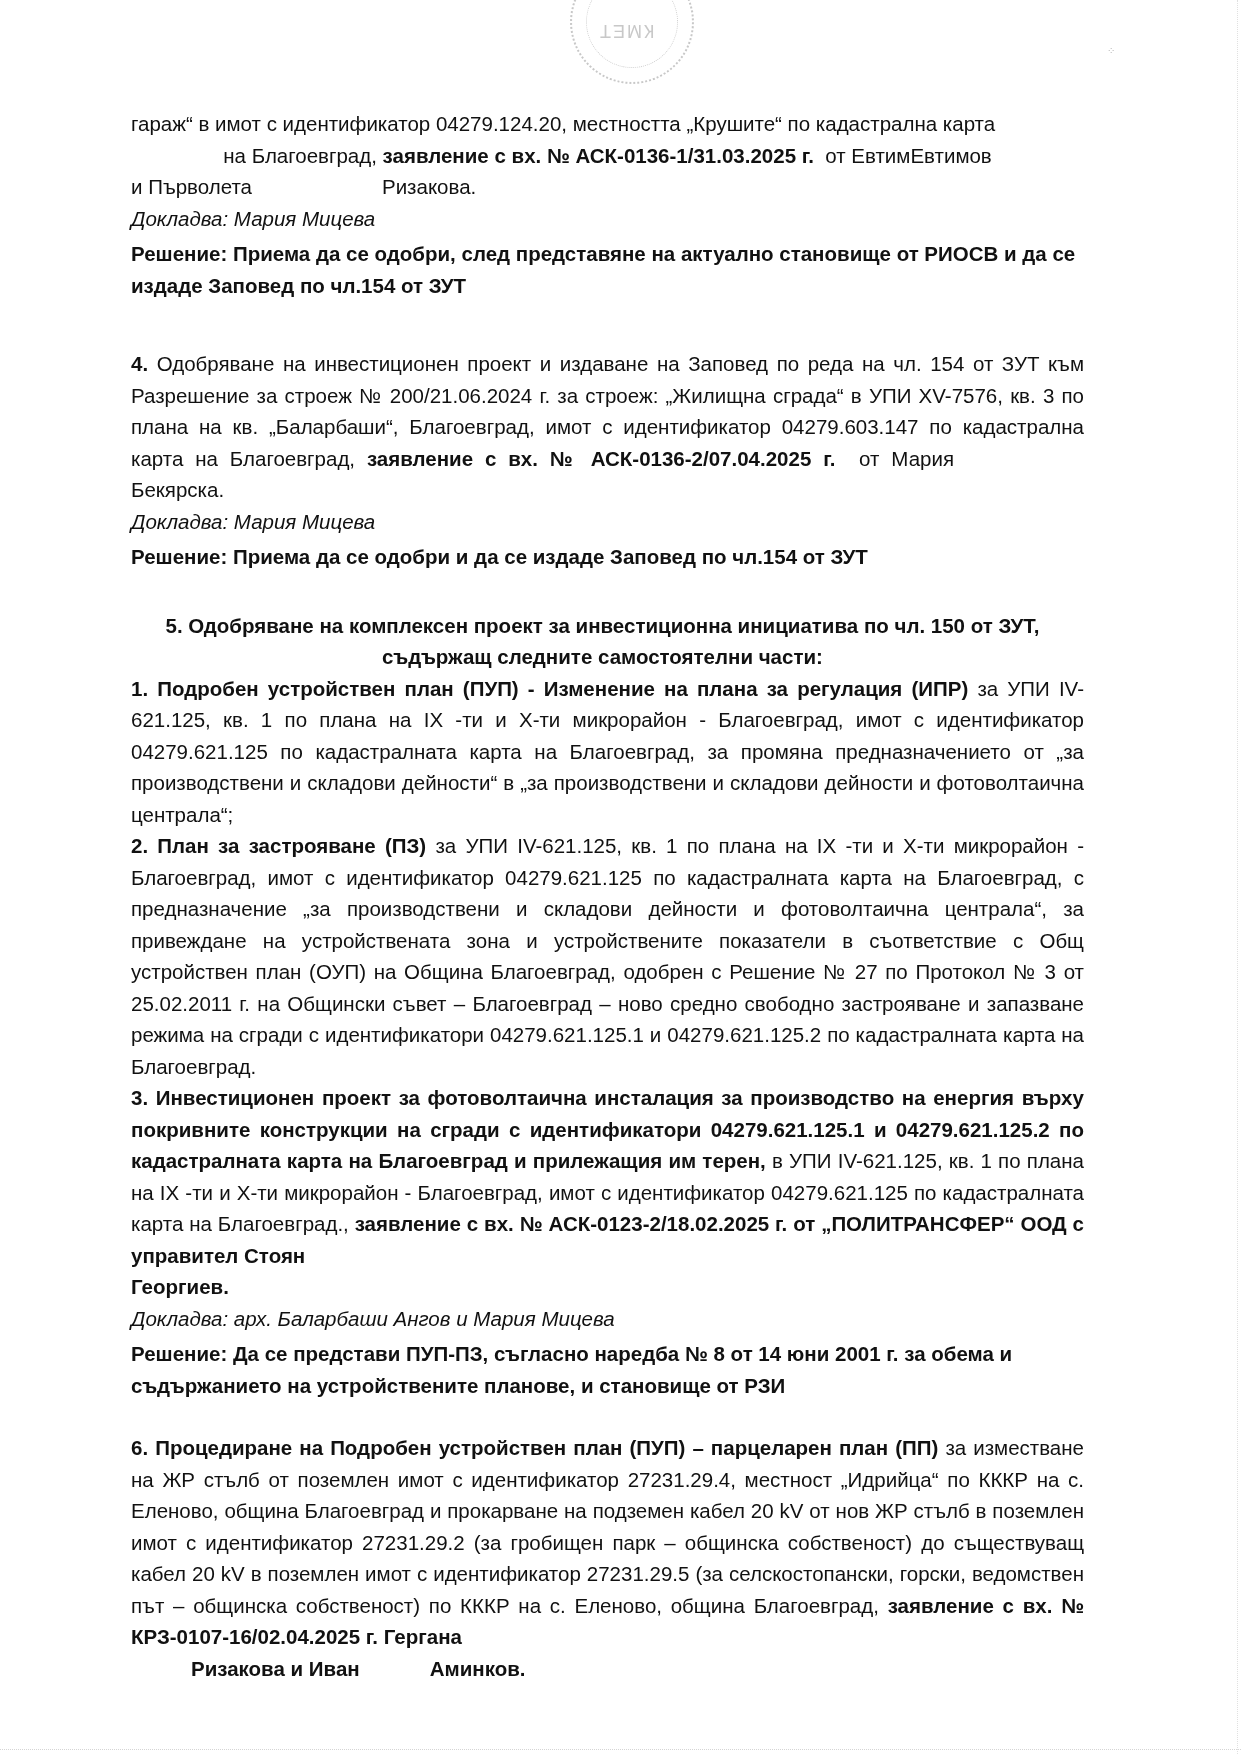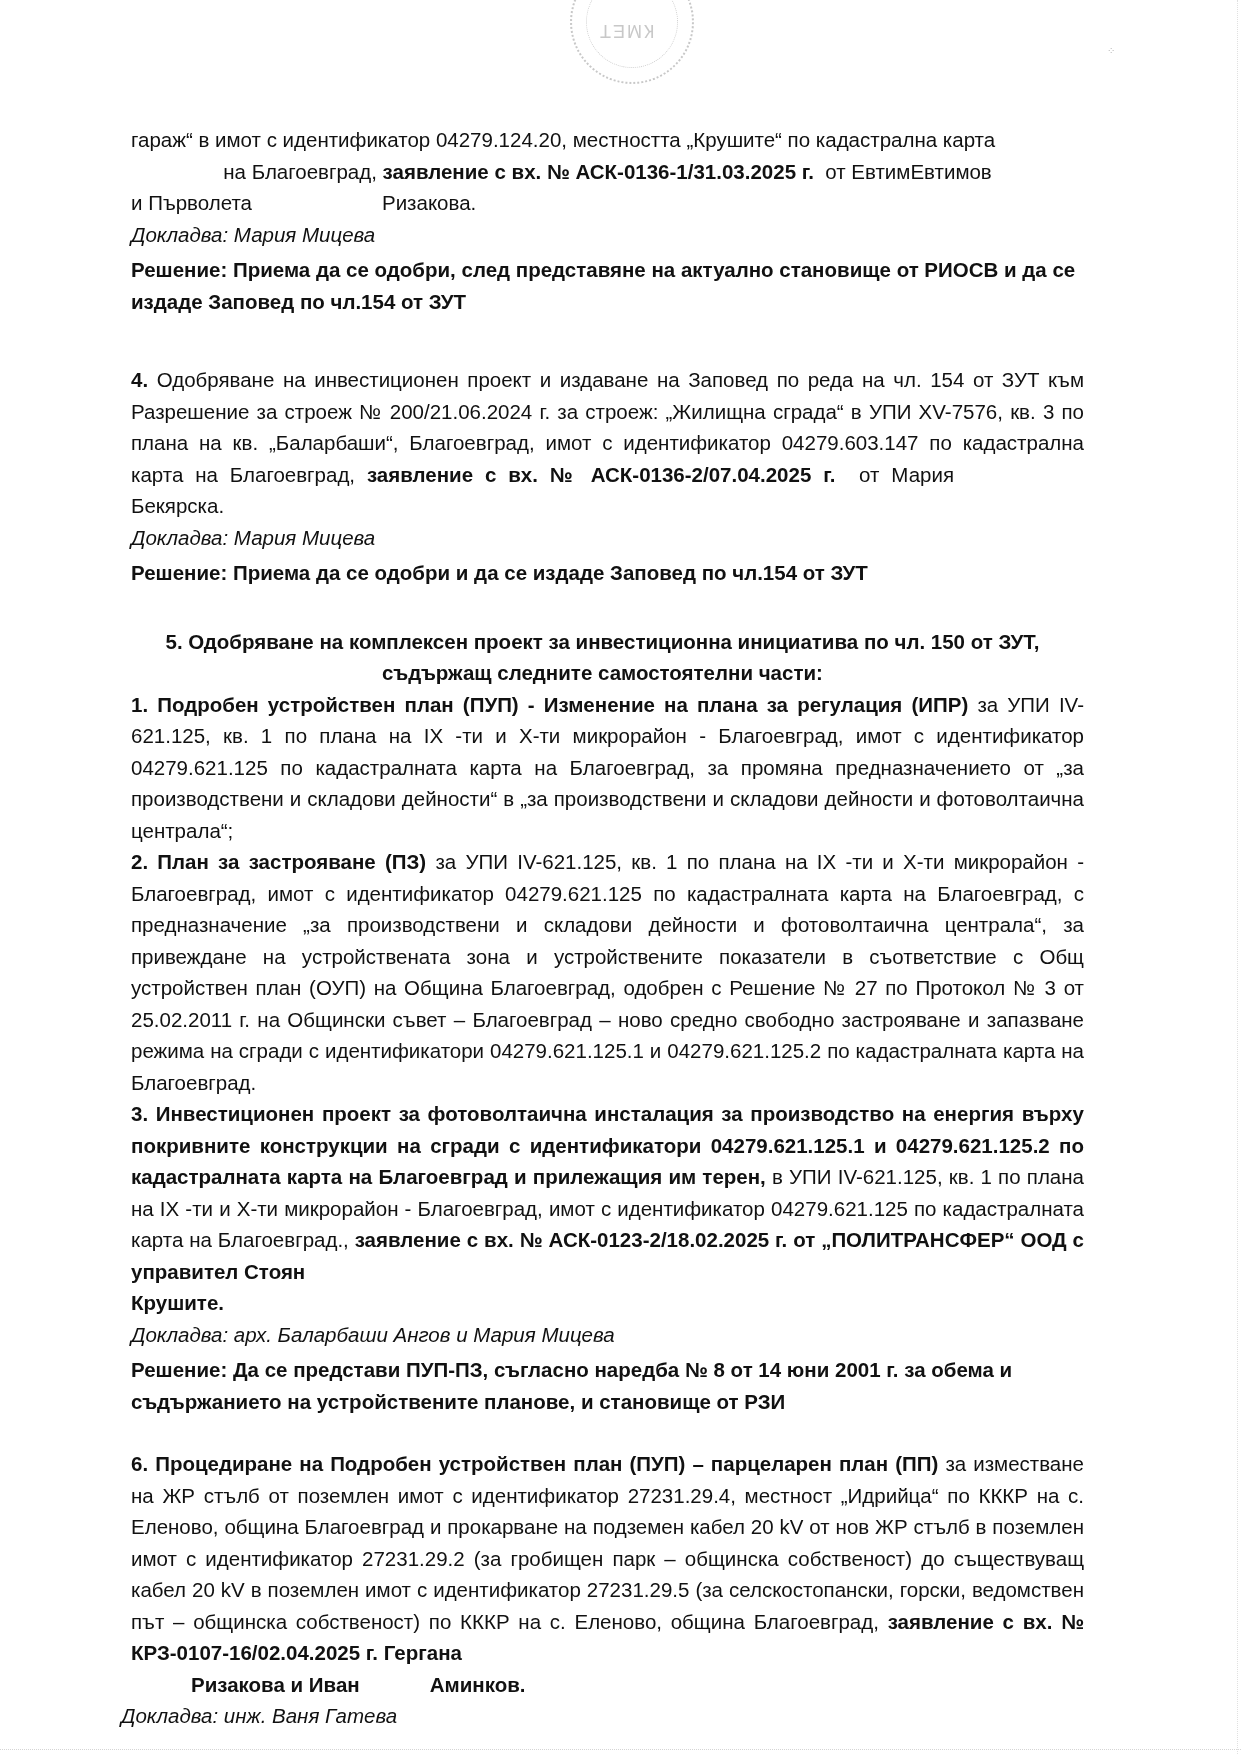--- a/index.html
+++ b/index.html
@@ -6,21 +6,21 @@
   body { width: 1241px; height: 1754px; position: relative; overflow: hidden;
          font-family: "Liberation Sans", "DejaVu Sans", sans-serif; color: #111; }
   .page { position: absolute; left: 0; top: 0; width: 1241px; height: 1754px; background: #fff; }
   .stamp { position: absolute; left: 570px; top: -40px; width: 120px; height: 120px;
            border: 2px dotted #c8c8c8; border-radius: 50%; }
   .stamp::after { content: ""; position: absolute; left: 14px; top: 14px; right: 14px; bottom: 14px;
            border: 1px dotted #d0d0d0; border-radius: 50%; }
   .stamp-text { position: absolute; left: 26px; top: 58px; font-size: 18px; color: #c8c8c8;
            letter-spacing: 2px; transform: rotate(180deg); }
   .specks { position: absolute; right: 120px; top: 45px; width: 14px; height: 20px; color: #bbb; font-size: 10px; }
-  .content { position: absolute; left: 131px; top: 124px; width: 953px;
+  .content { position: absolute; left: 131px; top: 108px; width: 953px;
              font-size: 20.5px; line-height: 31.5px; }
   p { margin: 0; }
   .just { text-align: justify; }
   .b { font-weight: bold; }
   .i { font-style: italic; }
   .gap { height: 31px; }
   .ind { display: inline-block; width: 95px; }
   .ind2 { display: inline-block; width: 130px; }
   .ind3 { display: inline-block; width: 60px; }
   .bottom-edge { position: absolute; left: 0; bottom: 3px; width: 1241px; height: 1px;
@@ -70,33 +70,32 @@
       <p class="b" style="padding-right:10px;text-align:center;">5. Одобряване на комплексен проект за инвестиционна инициатива по чл. 150 от ЗУТ, съдържащ следните самостоятелни части:</p>
       <p class="just">
         <span class="b">1. Подробен устройствен план (ПУП) - Изменение на плана за регулация (ИПР)</span><span> за УПИ IV-621.125, кв. 1 по плана на IX -ти и X-ти микрорайон - Благоевград, имот с идентификатор 04279.621.125 по кадастралната карта на Благоевград, за промяна предназначението от „за производствени и складови дейности“ в „за производствени и складови дейности и фотоволтаична централа“;</span>
       </p>
       <p class="just">
         <span class="b">2. План за застрояване (ПЗ)</span><span> за УПИ IV-621.125, кв. 1 по плана на IX -ти и X-ти микрорайон - Благоевград, имот с идентификатор 04279.621.125 по кадастралната карта на Благоевград, с предназначение „за производствени и складови дейности и фотоволтаична централа“, за привеждане на устройствената зона и устройствените показатели в съответствие с Общ устройствен план (ОУП) на Община Благоевград, одобрен с Решение № 27 по Протокол № 3 от 25.02.2011 г. на Общински съвет – Благоевград – ново средно свободно застрояване и запазване режима на сгради с идентификатори 04279.621.125.1 и 04279.621.125.2 по кадастралната карта на Благоевград.</span>
       </p>
       <p class="just">
         <span class="b">3. Инвестиционен проект за фотоволтаична инсталация за производство на енергия върху покривните конструкции на сгради с идентификатори 04279.621.125.1 и 04279.621.125.2 по кадастралната карта на Благоевград и прилежащия им терен,</span><span> в УПИ IV-621.125, кв. 1 по плана на IX -ти и X-ти микрорайон - Благоевград, имот с идентификатор 04279.621.125 по кадастралната карта на Благоевград., </span><span class="b">заявление с вх. № АСК-0123-2/18.02.2025 г. от „ПОЛИТРАНСФЕР“ ООД с управител Стоян</span>
       </p>
-      <p class="b">Крушите.</p>
+      <p class="b">Георгиев.</p>
       <p class="i">Докладва: арх. Баларбаши Ангов и Мария Мицева</p>
       <p class="b" style="margin-top:4px;">Решение: Да се представи ПУП-ПЗ, съгласно наредба № 8 от 14 юни 2001 г. за обема и съдържанието на устройствените планове, и становище от РЗИ</p>
     </section>
 
     <div class="gap"></div>
 
     <section style="">
       <p class="just">
         <span class="b">6. Процедиране на Подробен устройствен план (ПУП) – парцеларен план (ПП)</span><span> за изместване на ЖР стълб от поземлен имот с идентификатор 27231.29.4,   местност „Идрийца“  по КККР на с. Еленово, община Благоевград и прокарване на подземен кабел 20 kV от нов ЖР стълб в поземлен имот с идентификатор 27231.29.2 (за гробищен парк – общинска собственост) до съществуващ кабел 20 kV в поземлен имот с идентификатор 27231.29.5 (за селскостопански, горски, ведомствен път – общинска собственост)  по КККР на с. Еленово, община Благоевград, </span><span class="b">заявление с вх. № КРЗ-0107-16/02.04.2025 г. Гергана</span>
       </p>
       <p class="b">
         <span class="ind3"></span><span>Ризакова и Иван</span><span class="ind ind3" style="width:70px;"></span><span>Аминков.</span>
       </p>
-      <p class="i" style="margin-left:-10px;">Докладва: инж. Ваня Гатева</p>
     </section>
   </div>
 
   <div class="bottom-edge"></div>
   <div class="right-edge"></div>
 </div>
 
 </body></html>

